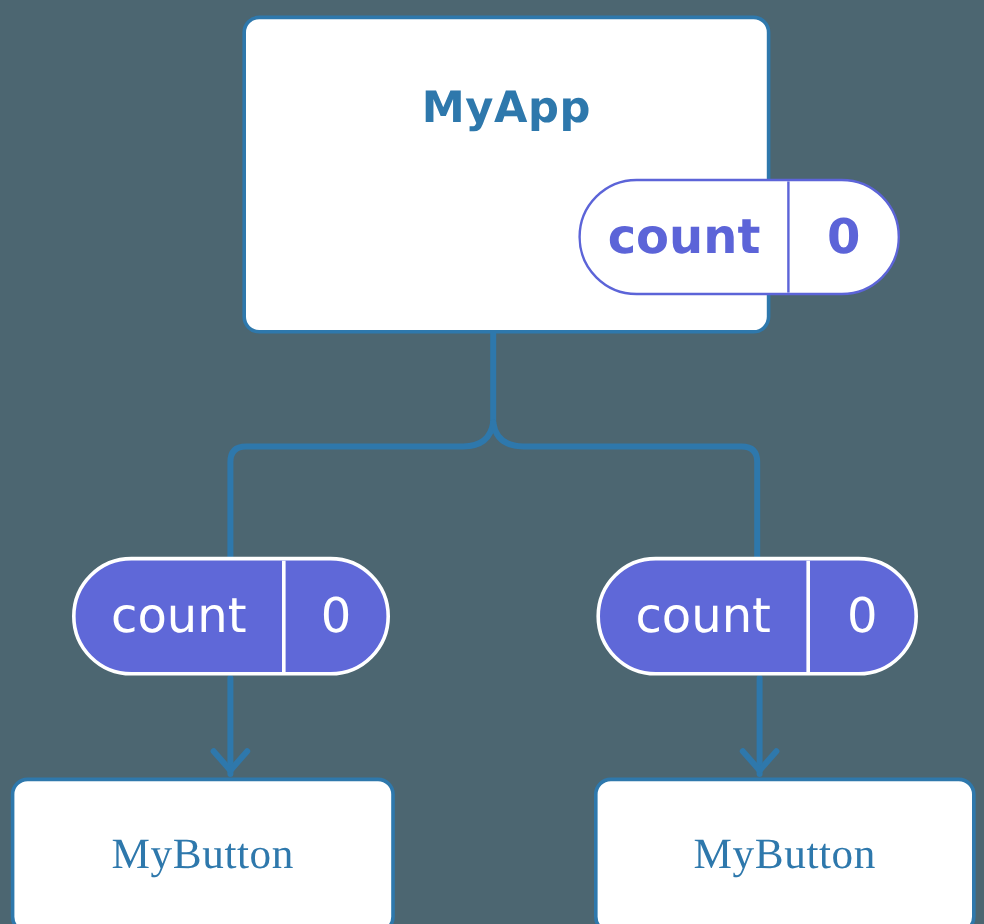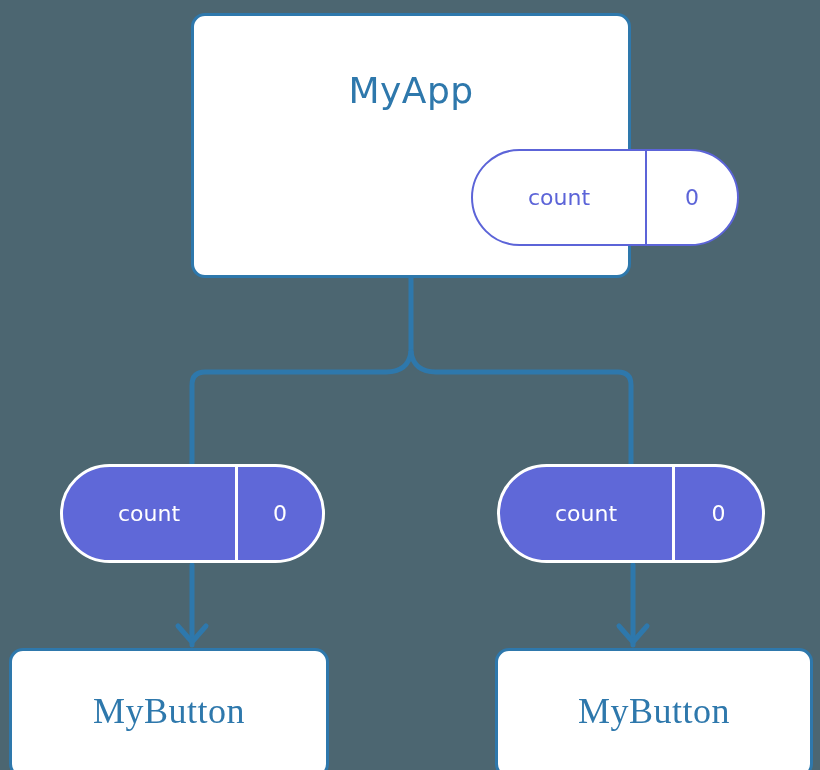--- a/index.html
+++ b/index.html
@@ -41,24 +41,25 @@
     left: 0;
     right: 0;
     text-align: center;
     color: #2e78ac;
     font-size: 36px;
     letter-spacing: 0.5px;
     white-space: nowrap;
   }
 
   #app-box {
-    left: 191px;
+    left: 202px;
     top: 13px;
     width: 440px;
     height: 265px;
+    font-weight: bold;
   }
   #app-box .component-title {
     top: 54px;
   }
 
   .button-box {
     height: 130px;
   }
   #button-box-left {
     left: 9px;
@@ -83,21 +84,21 @@
     align-items: stretch;
     border-radius: 999px;
     overflow: hidden;
     z-index: 3;
   }
   .state-pill .pill-key,
   .state-pill .pill-val {
     display: flex;
     align-items: center;
     justify-content: center;
-    font-size: 22px;
+    font-size: 40px;
     white-space: nowrap;
   }
 
   
   .pill-outline {
     background: #ffffff;
     border: 2px solid #5c64d8;
   }
   .pill-outline .pill-key {
     color: #5c64d8;

